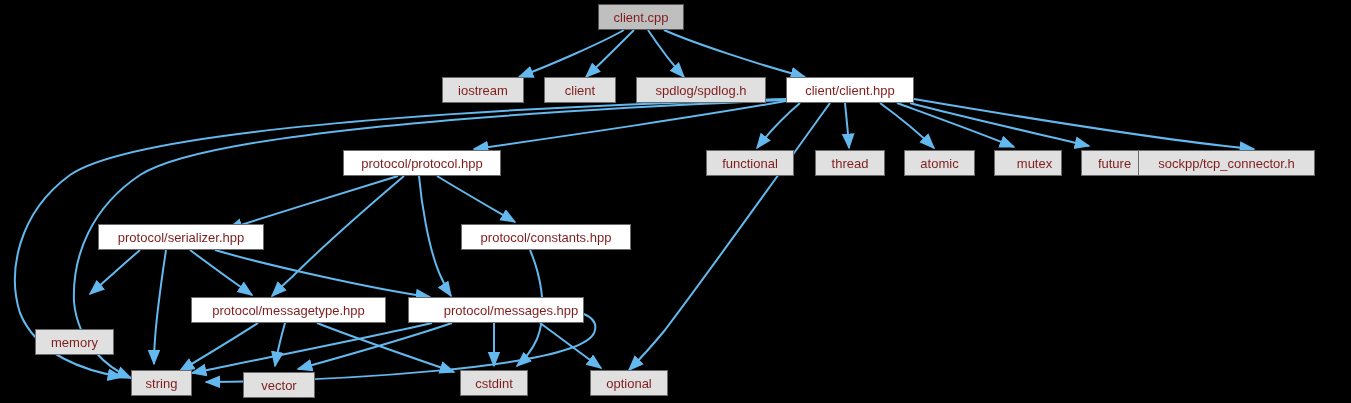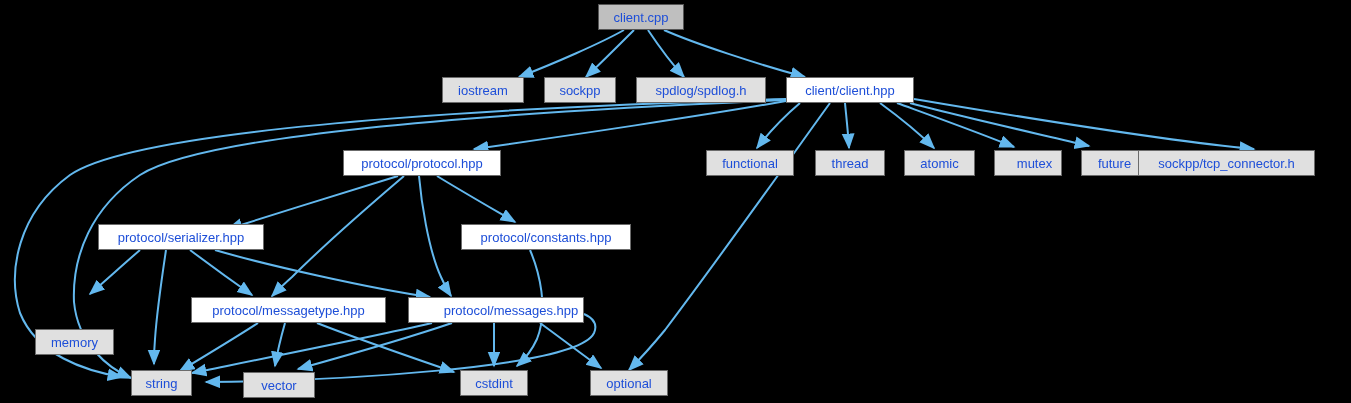--- a/index.html
+++ b/index.html
@@ -4,21 +4,21 @@
 <style>
   html,body{margin:0;padding:0;background:#000;}
   #graph-root{position:relative;width:1351px;height:403px;background:#000;overflow:hidden;}
   svg.edges{position:absolute;left:0;top:0;width:1351px;height:403px;}
   .node{
     position:absolute;
     box-sizing:border-box;
     display:flex;align-items:center;justify-content:center;
     font-family:"Liberation Sans","DejaVu Sans",sans-serif;
     font-size:13px;
-    color:#1d4ed8;
+    color:#7f1d1d;
     border:1px solid #6b6b6b;
     white-space:nowrap;
     letter-spacing:0px;
   }
   .node.root{background:#bfbfbf;border-color:#555;}
   .node.sys{background:#e0e0e0;border-color:#6b6b6b;}
   .node.proj{background:#ffffff;border-color:#6b6b6b;}
   .node span{pointer-events:none;}
 </style>
 </head>
@@ -66,21 +66,21 @@
       </g>
   </svg>
   <div id="node-layer">
       <div class="node root" style="left: 598px; top: 4px; width: 86px; height: 26px;">
         <span>client.cpp</span>
       </div>
       <div class="node sys" style="left: 442px; top: 77px; width: 82px; height: 26px;">
         <span>iostream</span>
       </div>
       <div class="node sys" style="left: 544px; top: 77px; width: 72px; height: 26px;">
-        <span>sockpp</span>
+        <span>client</span>
       </div>
       <div class="node sys" style="left: 636px; top: 77px; width: 130px; height: 26px;">
         <span>spdlog/spdlog.h</span>
       </div>
       <div class="node proj" style="left: 786px; top: 77px; width: 128px; height: 26px;">
         <span>client/client.hpp</span>
       </div>
       <div class="node sys" style="left: 706px; top: 150px; width: 88px; height: 26px;">
         <span>functional</span>
       </div>

